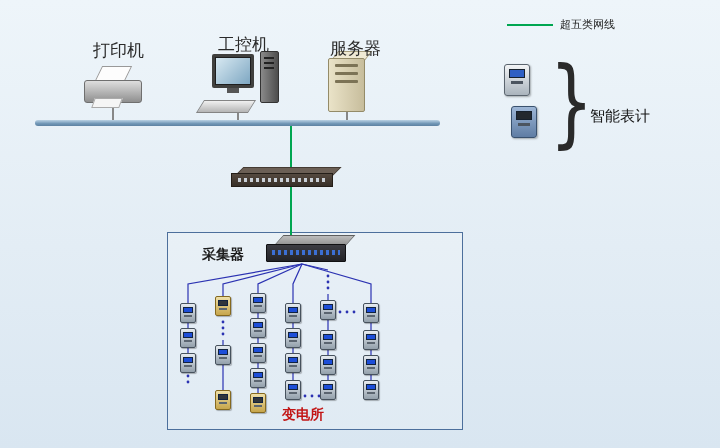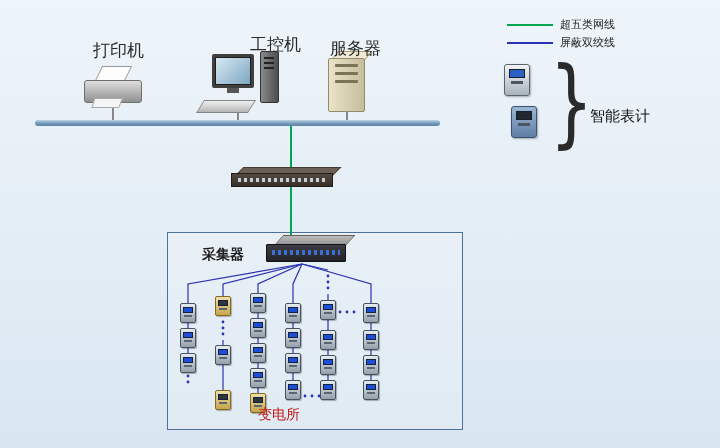--- a/index.html
+++ b/index.html
@@ -78,22 +78,22 @@
   .swatch{width:46px;height:2px;}
   .swatch-green{background:#00a651;}
   .swatch-blue{background:#2b32b2;}
   .legend-row span{margin-left:7px;font-size:11px;color:#222;}
 
   .brace{position:absolute;left:541px;top:56px;font-size:96px;line-height:92px;color:#2a2a2a;
          transform:scaleX(.72);z-index:2;font-family:"DejaVu Sans",sans-serif;}
 
   .group-label{position:absolute;left:590px;top:89px;font-size:15px;font-weight:normal;color:#111;z-index:4;white-space:nowrap;margin-top:18px;}
   .collector-label{position:absolute;left:202px;top:246px;font-size:14px;font-weight:bold;color:#1c1c1c;z-index:4;}
-  .substation-label{position:absolute;left:258px;top:406px;width:90px;
-                    font-size:14px;font-weight:normal;color:#c21515;z-index:4;}
+  .substation-label{position:absolute;left:258px;top:406px;width:90px;text-align:center;
+                    font-size:14px;font-weight:bold;color:#c21515;z-index:4;}
 </style>
 </head>
 <body>
 
 <div class="stage">
 
   <svg class="wires" width="720" height="448">
 
     <line x1="113" y1="106" x2="113" y2="121" stroke="#878787" stroke-width="2"></line>
     <line x1="238" y1="112" x2="238" y2="121" stroke="#878787" stroke-width="2"></line>
@@ -126,21 +126,21 @@
         <circle cx="354" cy="312" r="1.4"></circle>
       <circle cx="305" cy="396" r="1.4"></circle>
         <circle cx="312" cy="396" r="1.4"></circle>
         <circle cx="319" cy="396" r="1.4"></circle>
     </g>
   </svg>
 
   <div class="bus"></div>
 
   <div class="lbl" style="left:93px;top:39px;">打印机</div>
-  <div class="lbl" style="left:218px;top:33px;margin-left:32px;">工控机</div>
+  <div class="lbl" style="left:218px;top:33px;">工控机</div>
   <div class="lbl" style="left:330px;top:37px;">服务器</div>
 
   <div class="printer">
     <div class="pr-paper"></div>
     <div class="pr-body"></div>
     <div class="pr-out"></div>
   </div>
 
   <div class="pc">
     <div class="pc-mon">
@@ -157,24 +157,20 @@
       <div class="sv-slot"></div>
         <div class="sv-slot"></div>
         <div class="sv-slot"></div>
     </div>
   </div>
 
   <div class="legend-row" style="left:507px;top:17px;text-align:center;">
     <div class="swatch swatch-green"></div>
     <span>超五类网线</span>
   </div>
-  <div class="legend-row" style="left:507px;top:35px;">
-    <div class="swatch swatch-blue"></div>
-    <span>屏蔽双绞线</span>
-  </div>
 
   <div class="meter-lg m-white" style="left:504px;top:64px;">
       <span class="mscreen"></span>
     </div>
   <div class="meter-lg m-blue" style="left:511px;top:106px;">
       <span class="mscreen"></span>
     </div>
   <div class="brace">}</div>
   <div class="group-label">智能表计</div>
 

